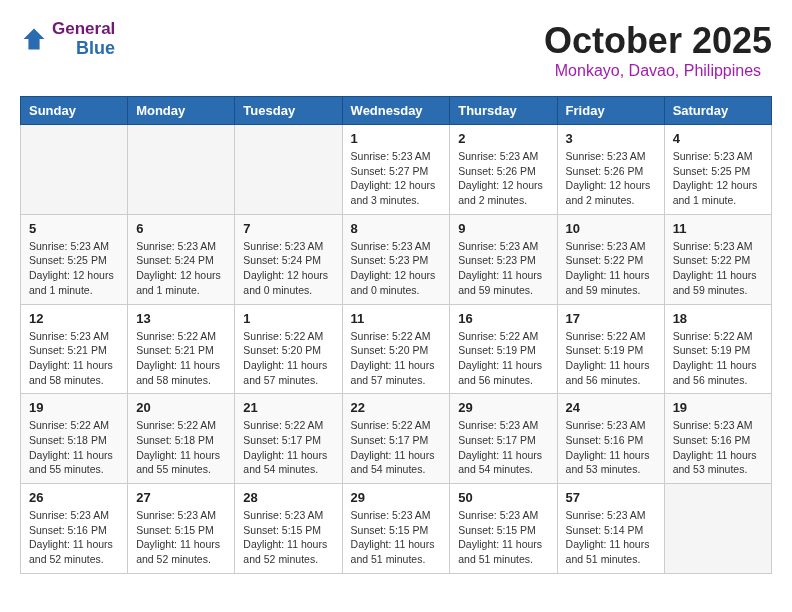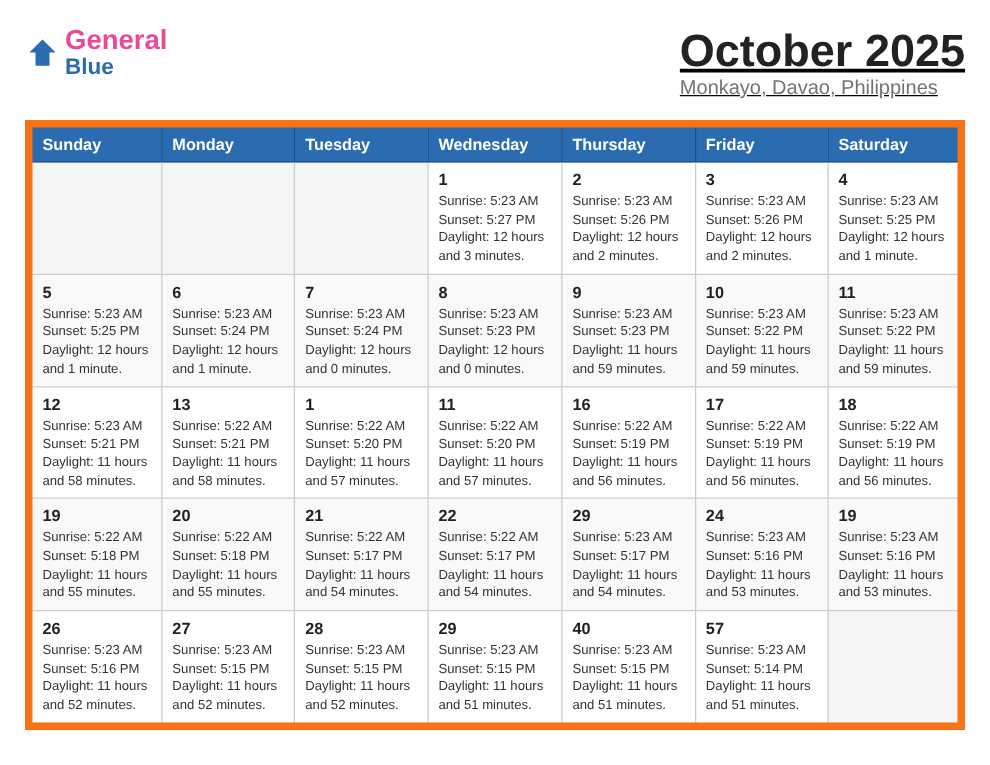--- a/index.html
+++ b/index.html
@@ -20,50 +20,50 @@
       display: flex;
       align-items: center;
       gap: 4px;
     }
     .logo-text {
       display: flex;
       flex-direction: column;
       line-height: 1.1;
     }
     .logo-general {
-      font-size: 22px;
+      font-size: 17px;
       font-weight: bold;
-      color: #ec4899;
+      color: #701a75;
     }
     .logo-blue {
       font-size: 18px;
       font-weight: bold;
       color: #2b6cb0;
+      margin-left: 24px;
     }
     .logo-icon {
       width: 28px;
       height: 28px;
     }
     .title-block {
-      text-align: left;
-      text-decoration: underline;
+      text-align: center;
     }
     .title-month {
       font-size: 36px;
       font-weight: bold;
       color: #222;
     }
     .title-location {
       font-size: 16px;
-      color: #737373;
+      color: #a21caf;
     }
     .calendar {
       width: 100%;
       border-collapse: collapse;
-      border: 6px solid #f97316;
+      border: 1px solid #f97316;
     }
     .calendar th {
       background-color: #2b6cb0;
       color: #fff;
       text-align: left;
       padding: 6px 8px;
       font-size: 13px;
       border: 1px solid #1a4f8a;
     }
     .calendar td {
@@ -338,21 +338,21 @@
 and 52 minutes.</div>
         </td>
         <td>
           <div class="day-number">29</div>
           <div class="day-info" style="white-space: pre-line;">Sunrise: 5:23 AM
 Sunset: 5:15 PM
 Daylight: 11 hours
 and 51 minutes.</div>
         </td>
         <td>
-          <div class="day-number">40</div>
+          <div class="day-number">50</div>
           <div class="day-info" style="white-space: pre-line;">Sunrise: 5:23 AM
 Sunset: 5:15 PM
 Daylight: 11 hours
 and 51 minutes.</div>
         </td>
         <td>
           <div class="day-number">57</div>
           <div class="day-info" style="white-space: pre-line;">Sunrise: 5:23 AM
 Sunset: 5:14 PM
 Daylight: 11 hours

